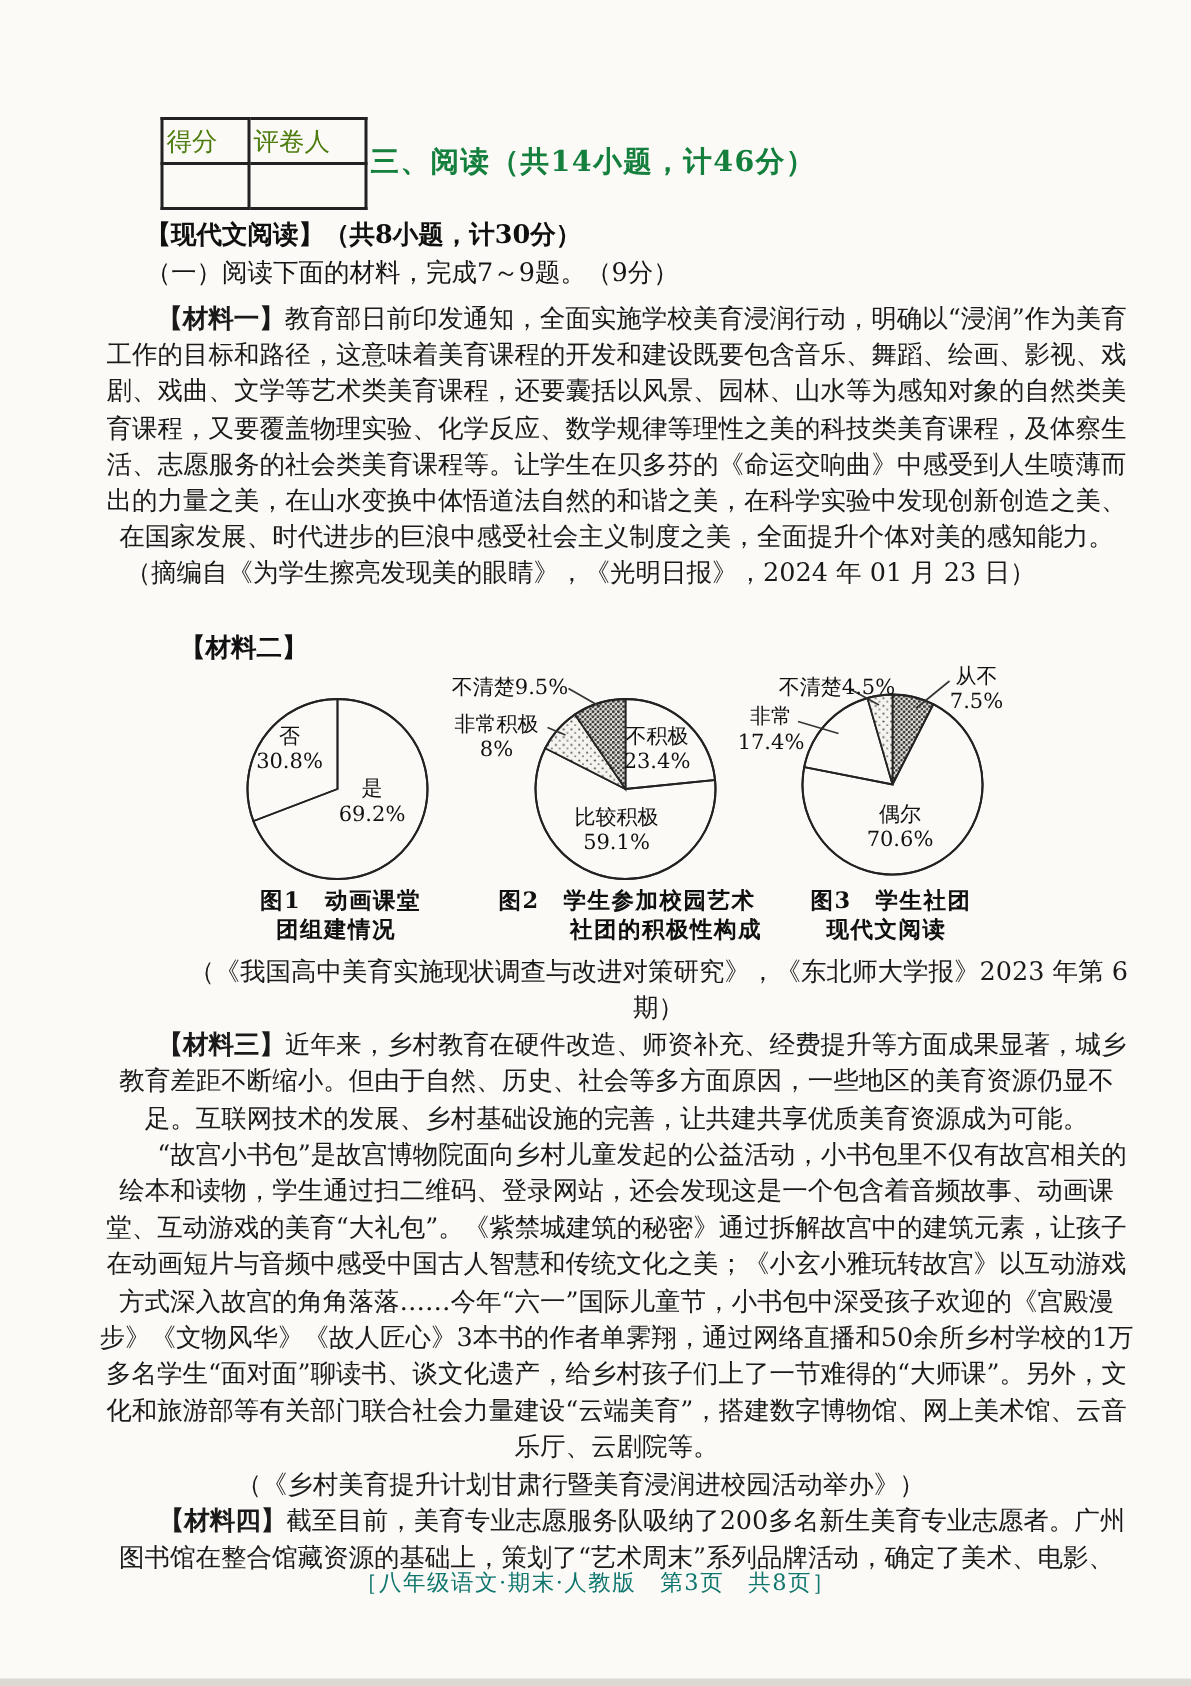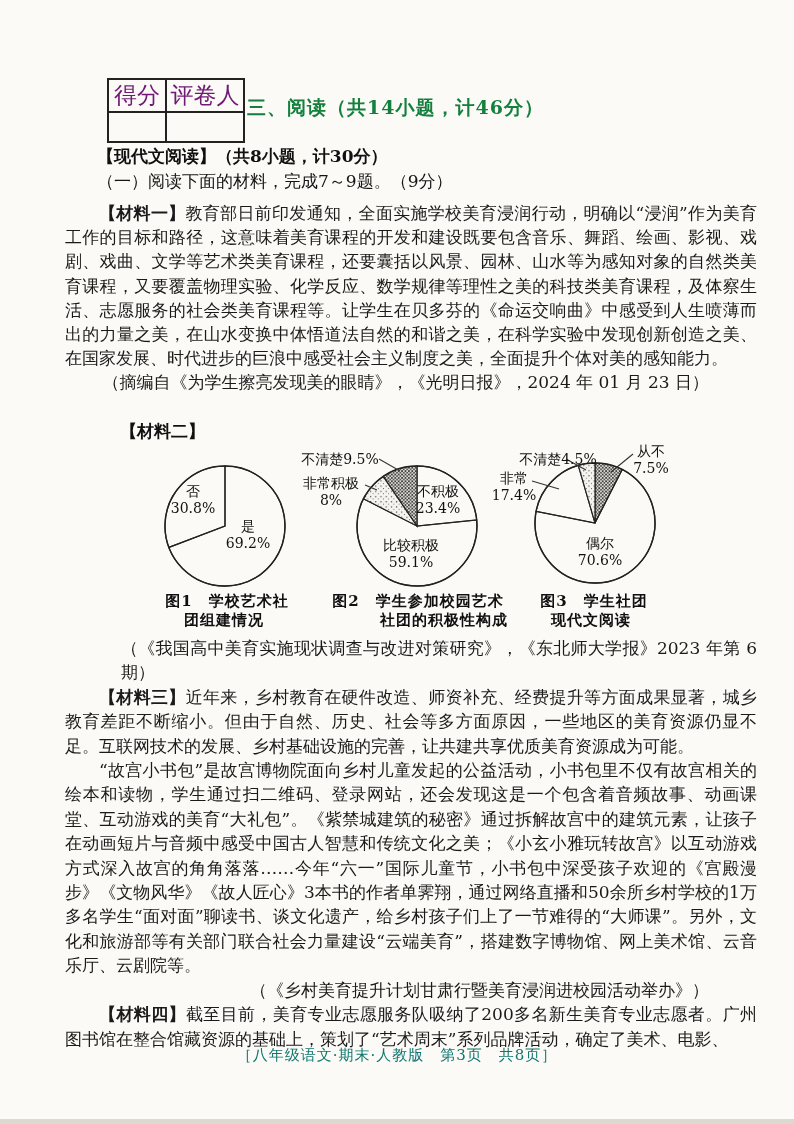--- a/index.html
+++ b/index.html
@@ -13,41 +13,41 @@
   .page{position:relative;width:794px;height:1124px;background:#fbfaf7;overflow:hidden;}
 
   
   .score-table{
     position:absolute;left:107px;top:78px;
     border-collapse:collapse;table-layout:fixed;
   }
   .score-table td{
     border:2px solid #222;
     width:52px;height:28px;
-    font-size:23px;text-align:center;padding:0 2px;
-    color:#701a75;
+    font-size:17px;text-align:left;padding:0 2px;
+    color:#4d7c0f;
   }
   .score-table td.wide{width:72px;}
   .section-title{
     position:absolute;left:247px;top:95px;
     font-size:19px;font-weight:bold;color:#15803d;letter-spacing:1px;
   }
   .subsection-title{
     position:absolute;left:97px;top:145px;
     font-size:17px;font-weight:bold;color:#101010;text-align:center;
   }
   .instruction{
     position:absolute;left:97px;top:170px;
     font-size:17px;color:#141414;
   }
 
   
   .textcol{position:absolute;left:65px;width:692px;font-size:17px;line-height:24.2px;
     text-align:justify;color:#1a1a1a;}
-  .textcol p{margin:0;text-indent:2em;}
+  .textcol p{margin:0;text-indent:2em;text-align:center;}
   .m-label{font-weight:bold;}
   .attr-right{text-align:right;text-indent:0 !important;padding-right:48px;}
   .src-indent{text-indent:0 !important;padding-left:56px;}
   #block-material1{top:201px;}
   #block-lower{top:636px;line-height:24.4px;}
   .material2-label{
     position:absolute;left:120px;top:420px;
     font-size:17px;font-weight:bold;color:#111;
   }
 
@@ -127,21 +127,21 @@
         <path d="M 595 80 L 622.2 26.5 A 60 60 0 1 1 536.1 68.4 Z" fill="none" stroke="#222" stroke-width="1.2"></path>
         <path d="M 595 80 L 536.1 68.4 A 60 60 0 0 1 578.3 22.4 Z" fill="none" stroke="#222" stroke-width="1.2"></path>
         <path d="M 595 80 L 578.3 22.4 A 60 60 0 0 1 595.0 20.0 Z" fill="url(#pat-dots)" stroke="#222" stroke-width="1.2"></path>
         <circle cx="595" cy="80" r="60" fill="none" stroke="#222" stroke-width="1.4"></circle>
         <line x1="566" y1="16" x2="586" y2="27" stroke="#333" stroke-width="1.1"></line>
         <line x1="633" y1="11" x2="611" y2="29" stroke="#333" stroke-width="1.1"></line>
         <line x1="532" y1="38" x2="559" y2="46" stroke="#333" stroke-width="1.1"></line>
       </svg>
   <div class="pie-label" style="left: 193px; top: 57px;">否<br>30.8%</div>
       <div class="pie-label" style="left: 248px; top: 92px;">是<br>69.2%</div>
-      <div class="chart-caption" style="left: 227px; top: 158px;">图1　学校艺术社</div>
+      <div class="chart-caption" style="left: 227px; top: 158px;">图1　动画课堂</div>
       <div class="chart-caption" style="left: 224px; top: 177px;">团组建情况</div>
       <div class="pie-label" style="left: 438px; top: 57px;">不积极<br>23.4%</div>
       <div class="pie-label" style="left: 411px; top: 111px;">比较积极<br>59.1%</div>
       <div class="pie-label" style="left: 340px; top: 16px;">不清楚9.5%</div>
       <div class="pie-label" style="left: 331px; top: 49px;">非常积极<br>8%</div>
       <div class="chart-caption" style="left: 418px; top: 158px;">图2　学生参加校园艺术</div>
       <div class="chart-caption" style="left: 415px; top: 177px; margin-left: 29px;">社团的积极性构成</div>
       <div class="pie-label" style="left: 600px; top: 109px;">偶尔<br>70.6%</div>
       <div class="pie-label" style="left: 524px; top: 16px; margin-left: 34px;">不清楚4.5%</div>
       <div class="pie-label" style="left: 651px; top: 17px;">从不<br>7.5%</div>

